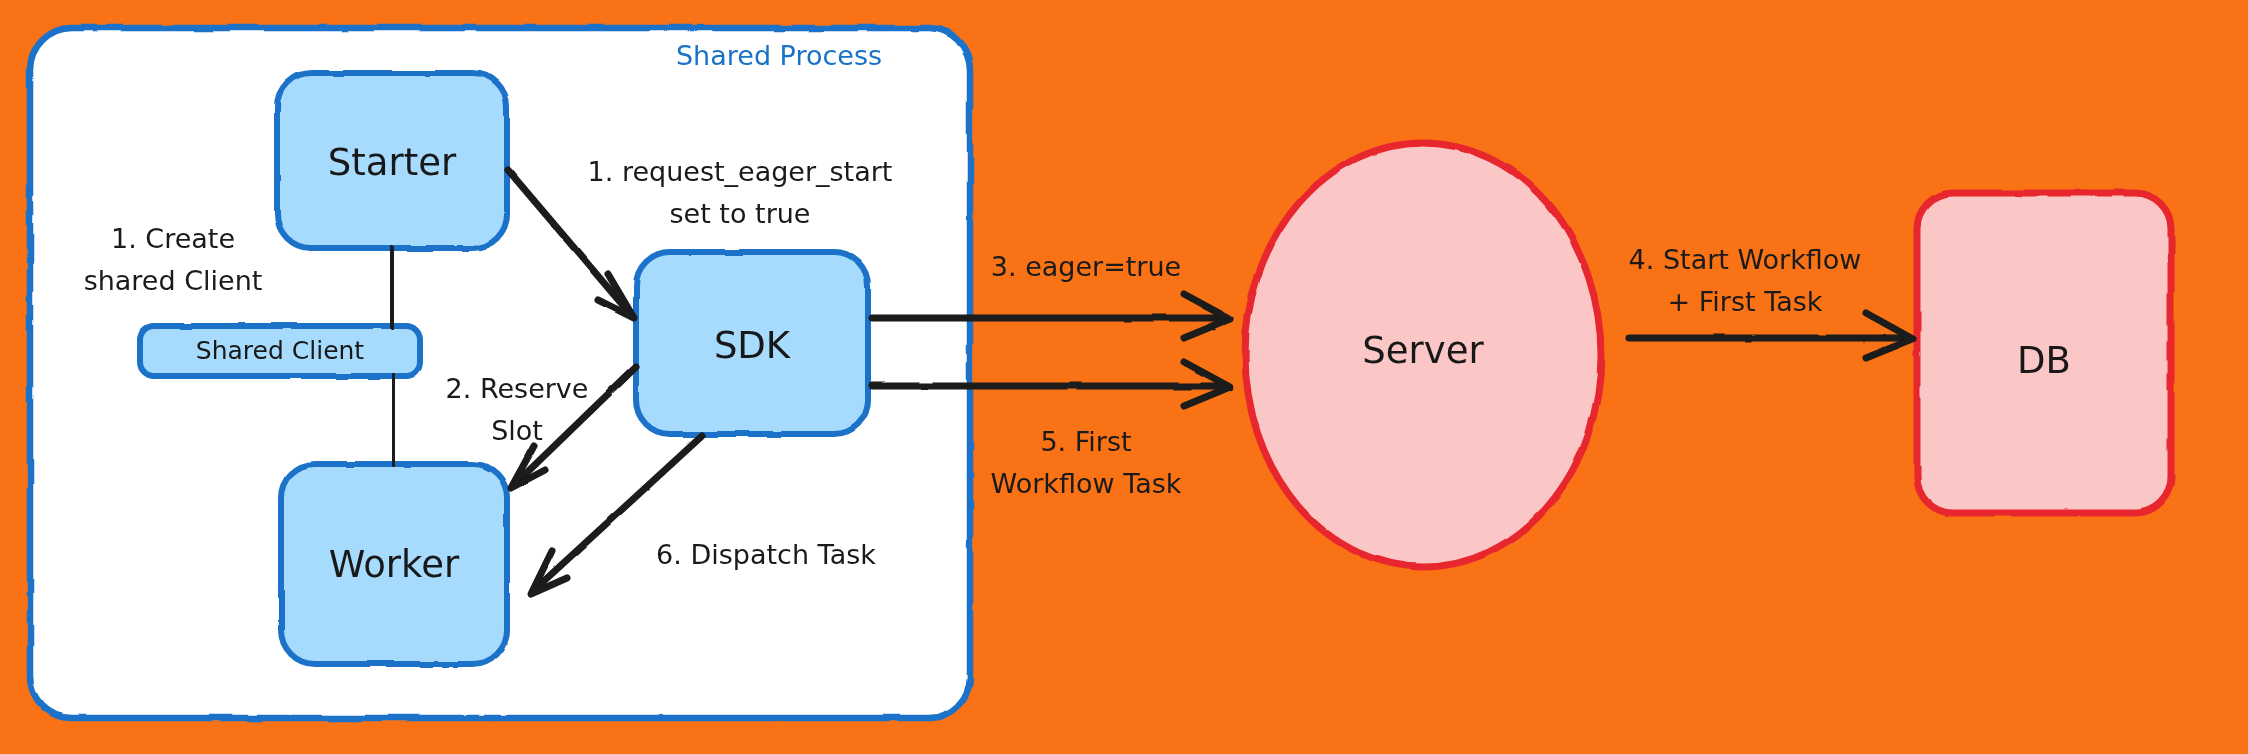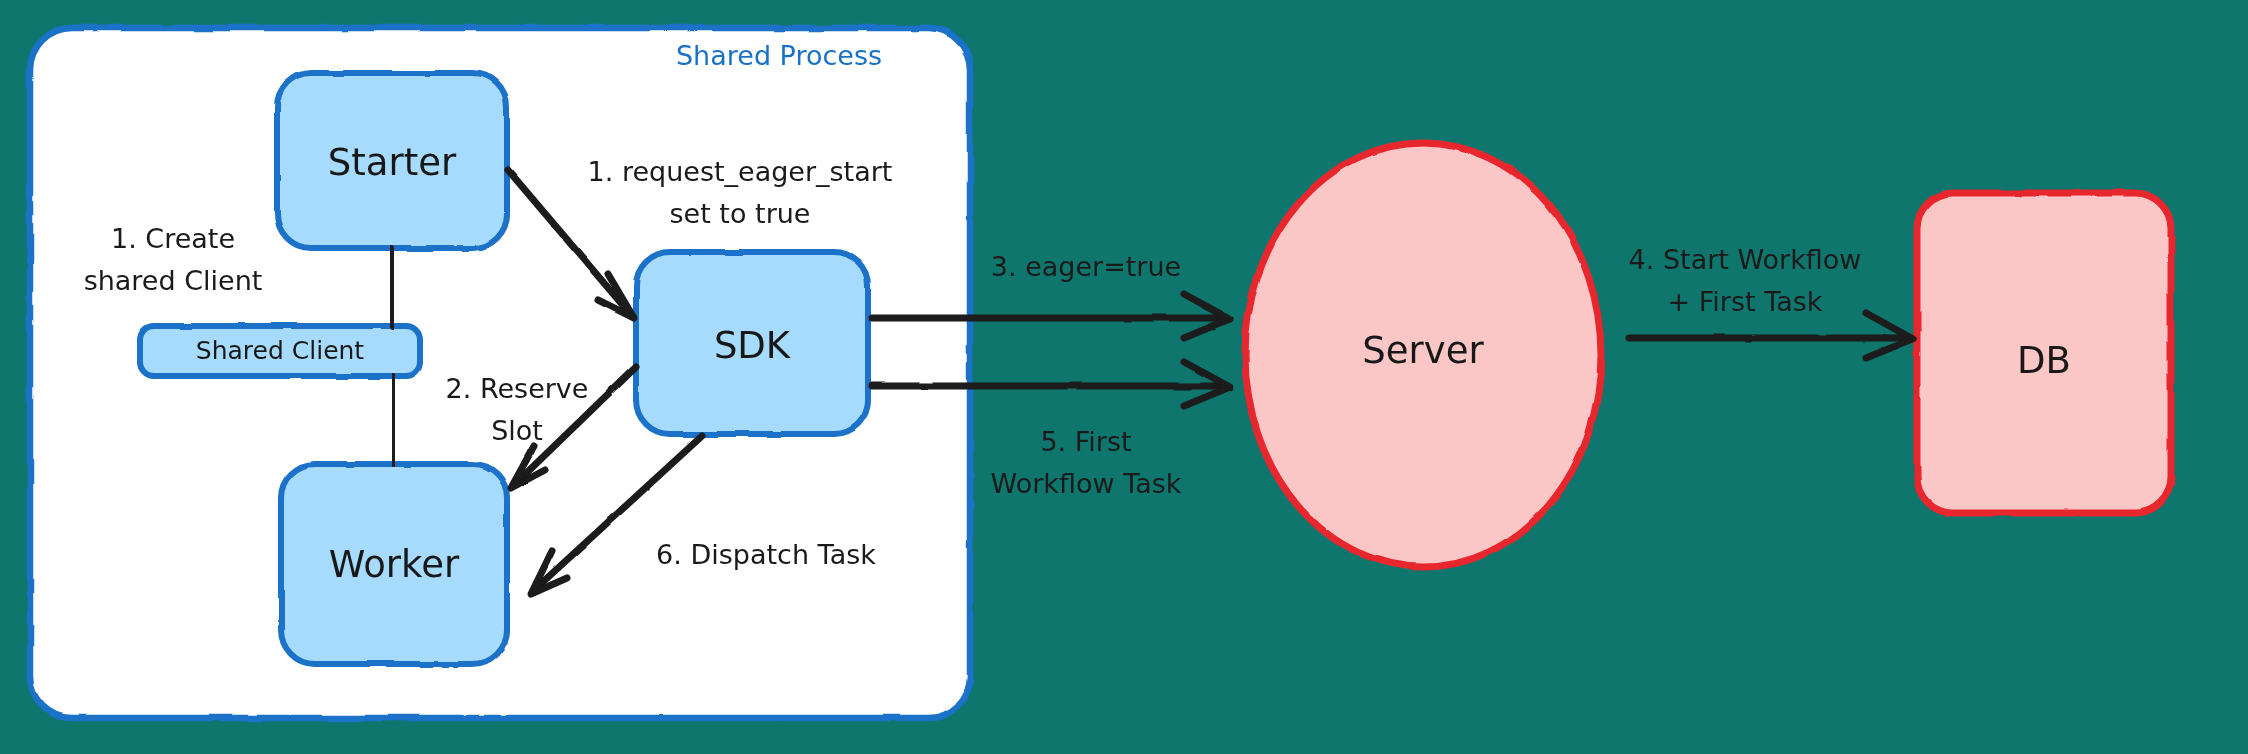--- a/index.html
+++ b/index.html
@@ -8,21 +8,21 @@
     padding: 0;
     background: #ffffff;
   }
   body {
     font-family: "DejaVu Sans", sans-serif;
   }
   #canvas {
     position: relative;
     width: 2248px;
     height: 754px;
-    background: #0f766e;
+    background: #f97316;
     overflow: hidden;
   }
   #canvas svg.layer {
     position: absolute;
     top: 0;
     left: 0;
     width: 2248px;
     height: 754px;
   }
   .nodelabel {

